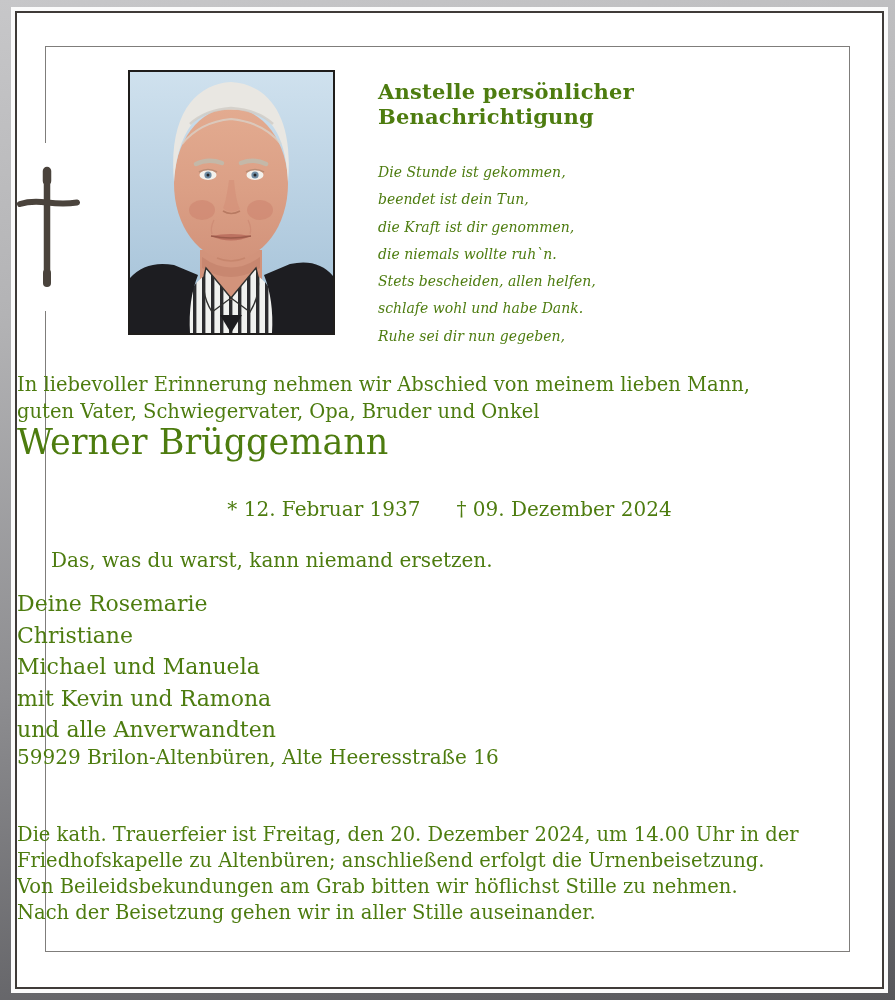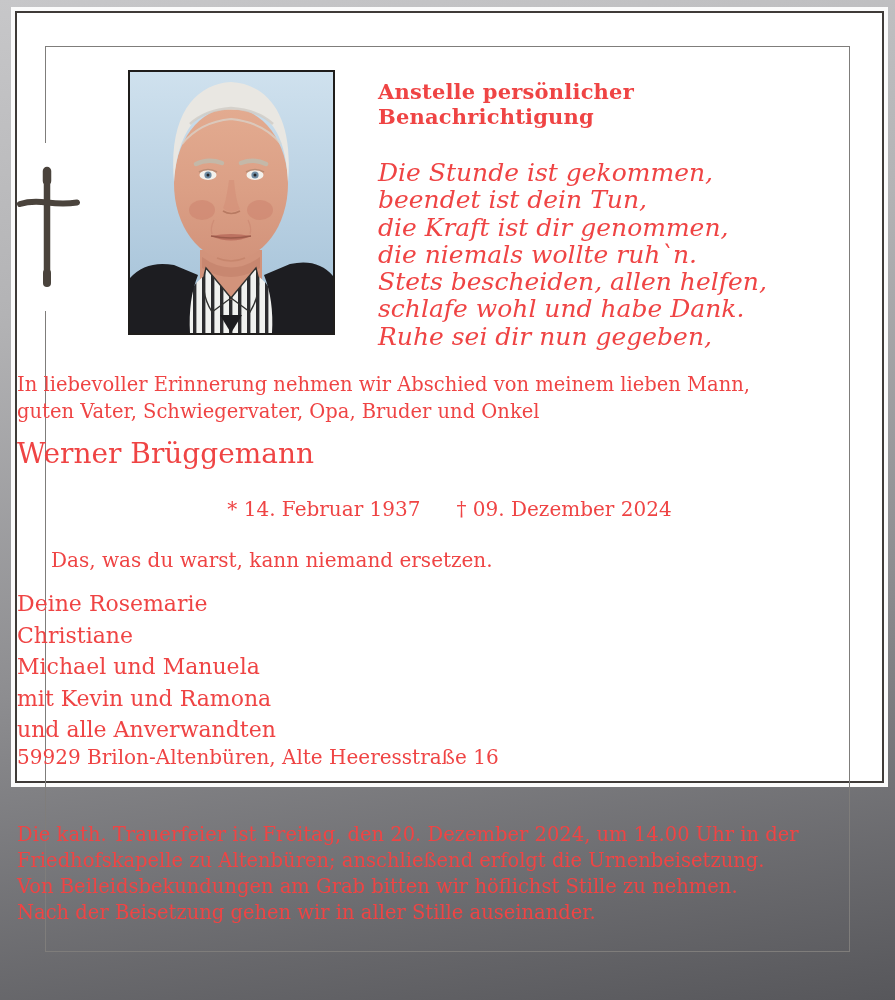--- a/index.html
+++ b/index.html
@@ -14,26 +14,26 @@
     position: relative;
     width: 895px;
     height: 1000px;
     background: linear-gradient(172deg, #c7c7c9 0%, #b3b3b5 28%, #8d8d90 62%, #57575b 100%);
   }
   .card {
     position: absolute;
     left: 15px;
     top: 11px;
     width: 869px;
-    height: 772px;
+    height: 978px;
     box-sizing: border-box;
     background: #ffffff;
     border: 2px solid #3f3b38;
     box-shadow: 0 0 0 4px #fbfbfb;
-    color: #ef4444;
+    color: #4d7c0f;
   }
   .inner-frame {
     position: absolute;
     left: 28px;
     top: 33px;
     width: 803px;
     height: 904px;
     border: 1px solid #7f7d7b;
     pointer-events: none;
   }
@@ -70,32 +70,32 @@
     width: 470px;
   }
   .notice-header {
     font-size: 21px;
     font-weight: bold;
     letter-spacing: 0.2px;
     margin: 0 0 30px 0;
   }
   .poem-line {
     font-style: italic;
-    font-size: 25px;
+    font-size: 14px;
     line-height: 27.3px;
     white-space: nowrap;
   }
   .centered {
     position: absolute;
     left: 0;
     right: 0;
     text-align: left;
   }
   .intro { top: 358px; font-size: 19.5px; line-height: 27px; }
-  .deceased-name { top: 416px; font-size: 28px; line-height: 50px; }
+  .deceased-name { top: 404px; font-size: 35px; line-height: 50px; }
   .dates {
     top: 484px;
     font-size: 20px;
     display: flex;
     justify-content: center;
     gap: 36px;
   }
   .epitaph { top: 535px; font-size: 20px; margin-left: 34px; }
   .mourners { top: 575px; font-size: 22px; line-height: 31.5px; }
   .address { top: 732px; font-size: 20px; }
@@ -194,21 +194,21 @@
     </div>
 
     <div class="centered intro">
       <div>In liebevoller Erinnerung nehmen wir Abschied von meinem lieben Mann,</div>
       <div>guten Vater, Schwiegervater, Opa, Bruder und Onkel</div>
     </div>
 
     <div class="centered deceased-name">Werner Brüggemann</div>
 
     <div class="centered dates">
-      <span>* 14. Februar 1937</span>
+      <span>* 12. Februar 1937</span>
       <span>† 09. Dezember 2024</span>
     </div>
 
     <div class="centered epitaph">Das, was du warst, kann niemand ersetzen.</div>
 
     <div class="centered mourners">
       <div>Deine Rosemarie</div>
       <div>Christiane</div>
       <div>Michael und Manuela</div>
       <div>mit Kevin und Ramona</div>

